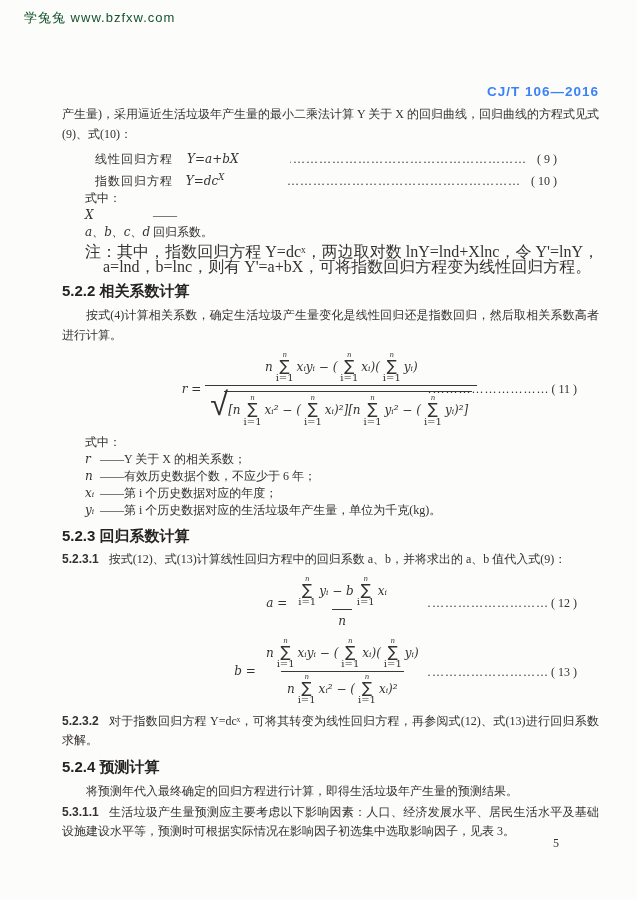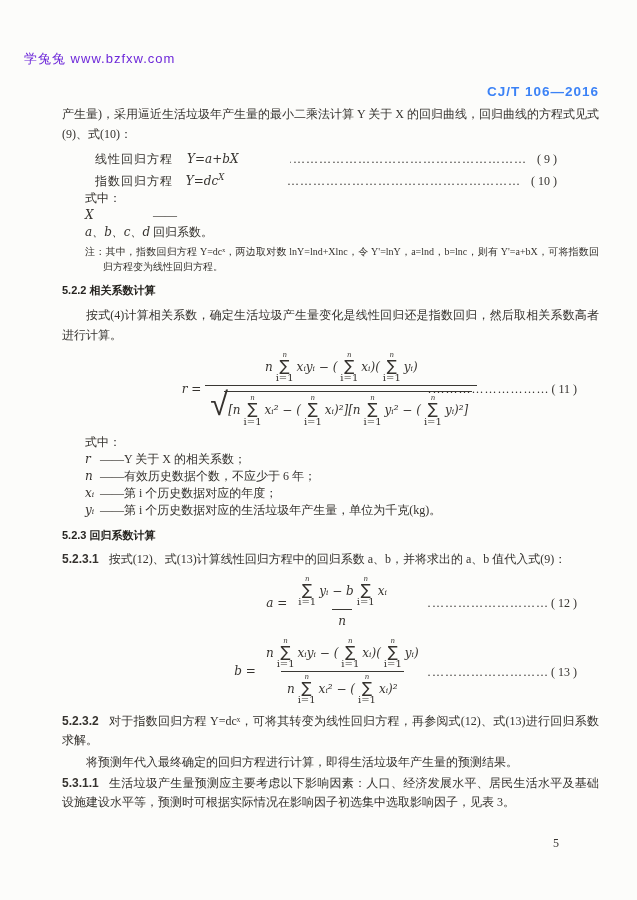--- a/index.html
+++ b/index.html
@@ -5,56 +5,55 @@
   html,body { margin:0; padding:0; }
   body { background:#e8e8e6; }
   .page {
     position:relative; width:637px; height:900px; margin:0 auto;
     background:#fcfcfa; color:#35322e; overflow:hidden;
     font-family:"Liberation Serif","DejaVu Serif","DejaVu Sans",serif;
     font-size:12px; line-height:19px;
   }
   .watermark {
     position:absolute; top:8px; left:24px;
-    color:#6d28d9; font-size:13px; letter-spacing:1px;
+    color:#14532d; font-size:13px; letter-spacing:1px;
     font-family:"Liberation Sans","DejaVu Sans",sans-serif;
-    margin-top:41px;
   }
   .doc-header {
     position:absolute; top:82px; right:38px;
     font-family:"Liberation Sans","DejaVu Sans",sans-serif;
     font-weight:bold; font-size:13.5px; letter-spacing:1px; color:#3b82f6;
   }
   .content { position:absolute; left:62px; right:38px; top:104px; }
   .jt { text-align:justify; word-break:break-all; }
   .para { margin:0 0 2px 0; line-height:20px; }
   .para.indent { text-indent:2em; }
   h3 {
-    margin:8px 0 6px 0; font-size:11px; line-height:17px; color:#262420;
+    margin:8px 0 6px 0; font-size:15px; line-height:17px; color:#262420;
     font-family:"Liberation Sans","DejaVu Sans",sans-serif; font-weight:bold;
   }
   .runin { margin:2px 0; line-height:19px; }
   .run-num { font-family:"Liberation Sans","DejaVu Sans",sans-serif; font-weight:bold; margin-right:10px; }
   
   .eq-line { display:flex; align-items:baseline; line-height:18px; padding-right:42px;gap:8px; }
   .eq-label { margin-left:33px; width:120px; letter-spacing:1px; }
   .eq-expr { width:136px; font-style:italic; font-family:"DejaVu Serif","DejaVu Sans",serif; }
   .eq-expr sup { font-size:8.5px; font-style:italic; }
   .leader { flex:1 1 auto; overflow:hidden; white-space:nowrap; direction:rtl; color:#35322e; letter-spacing:1px; }
   .eq-num { white-space:nowrap; margin-left:2px; }
   
   .where-title { margin-left:23px; line-height:17px; }
   .where-item { display:flex; align-items:baseline; margin-left:23px; line-height:17px; }
   .term { font-style:italic; font-family:"DejaVu Serif",serif; }
   .w9 .term { min-width:68px; }
   .w11 .term { min-width:15px; }
   .dash { white-space:nowrap; }
   .desc { flex:1; }
   
-  .note { font-size:10px; line-height:15px; margin:3px 0 4px 41px; text-indent:-18px; text-align:justify; word-break:break-all; }
+  .note { font-size:16px; line-height:15px; margin:3px 0 4px 41px; text-indent:-18px; text-align:justify; word-break:break-all; }
   
   .formula-row { position:relative; display:flex; justify-content:center; align-items:center; margin:7px 0; }
   .math { display:inline-flex; align-items:center; font-style:italic; font-family:"DejaVu Serif","DejaVu Sans",serif; }
   .mtok { margin:0 1px; white-space:nowrap; }
   .frac { display:inline-flex; flex-direction:column; align-items:center; vertical-align:middle; margin:0 3px; }
   .frac > .fn { display:inline-flex; align-items:center; padding:0 5px 2px 5px; }
   .frac > .fd { display:inline-flex; align-items:center; border-top:1px solid #3a3833; padding:2px 5px 0 5px; }
   .sum { display:inline-flex; flex-direction:column; align-items:center; line-height:1; margin:0 2px; font-style:normal; }
   .sum .t { font-size:7px; font-style:italic; }
   .sum .s { font-size:15px; line-height:0.95; font-family:"DejaVu Sans",sans-serif; }
@@ -272,20 +271,21 @@
         </span>
       </span>
       <span class="eqnum-group">
           <span class="leader">………………………………</span>
           <span class="eq-num">( 13 )</span>
         </span>
     </div>
 
     <p class="runin jt"><span class="run-num">5.2.3.2</span><span>对于指数回归方程 Y=dcˣ，可将其转变为线性回归方程，再参阅式(12)、式(13)进行回归系数求解。</span></p>
 
+    <h3>5.2.4  预测计算</h3>
     <p class="para indent jt">将预测年代入最终确定的回归方程进行计算，即得生活垃圾年产生量的预测结果。</p>
 
 
     <p class="runin jt"><span class="run-num">5.3.1.1</span><span>生活垃圾产生量预测应主要考虑以下影响因素：人口、经济发展水平、居民生活水平及基础设施建设水平等，预测时可根据实际情况在影响因子初选集中选取影响因子，见表 3。</span></p>
 
   </div>
 
   <div class="page-num">5</div>
 </div>
 

